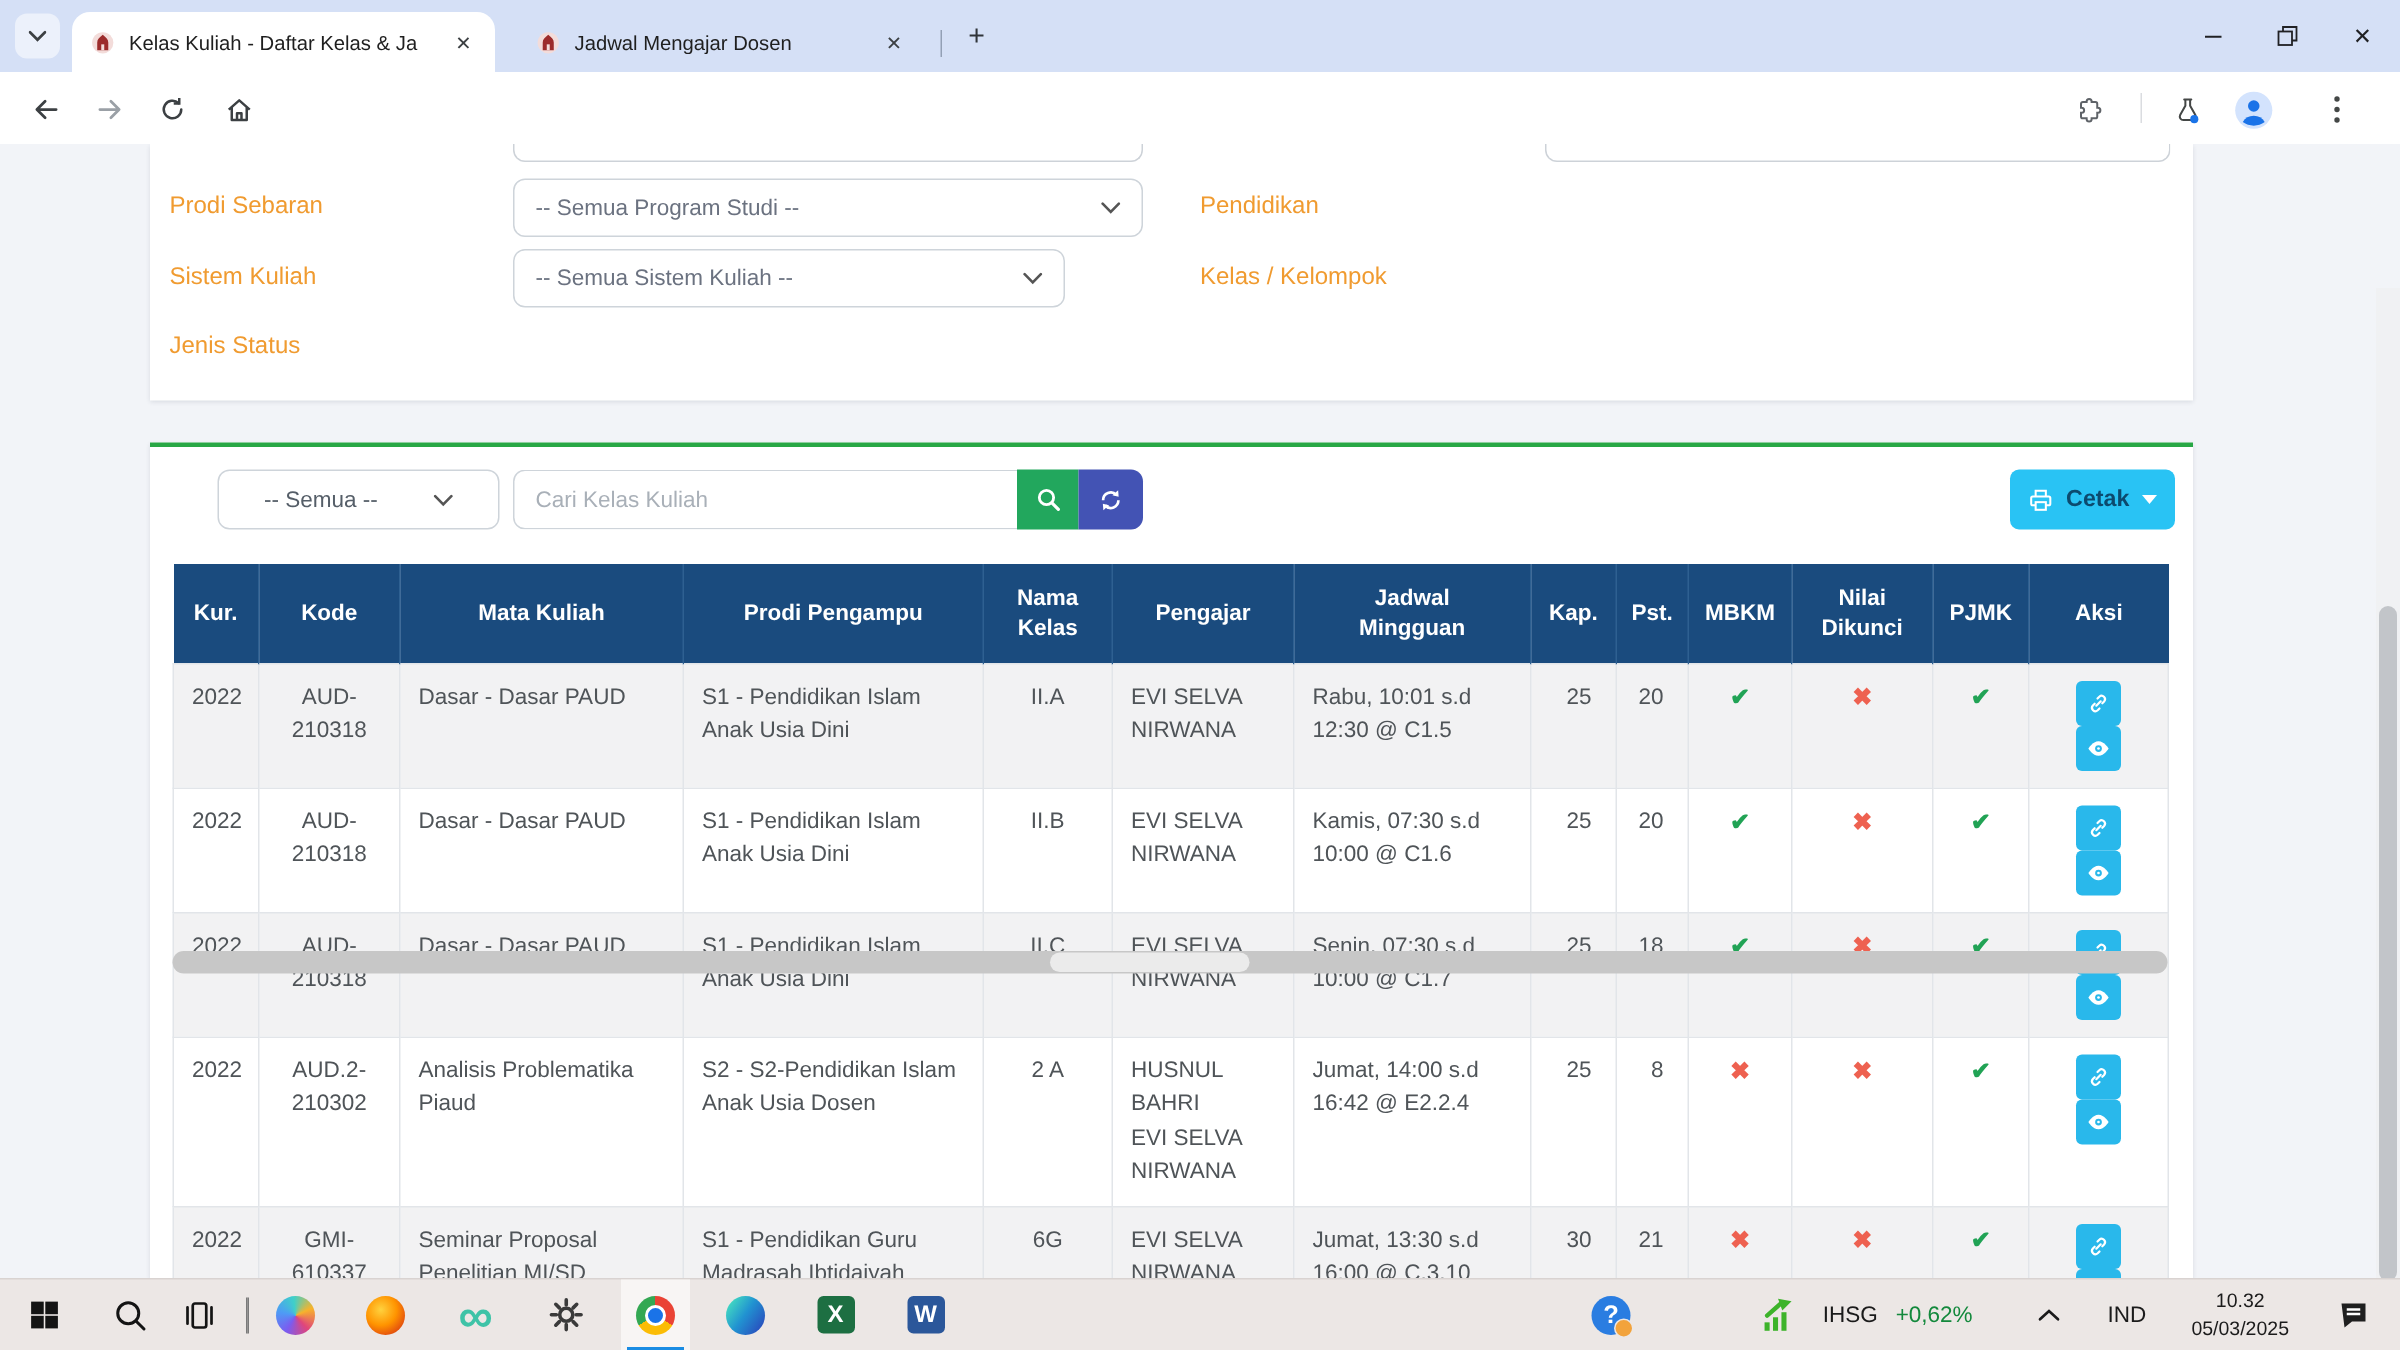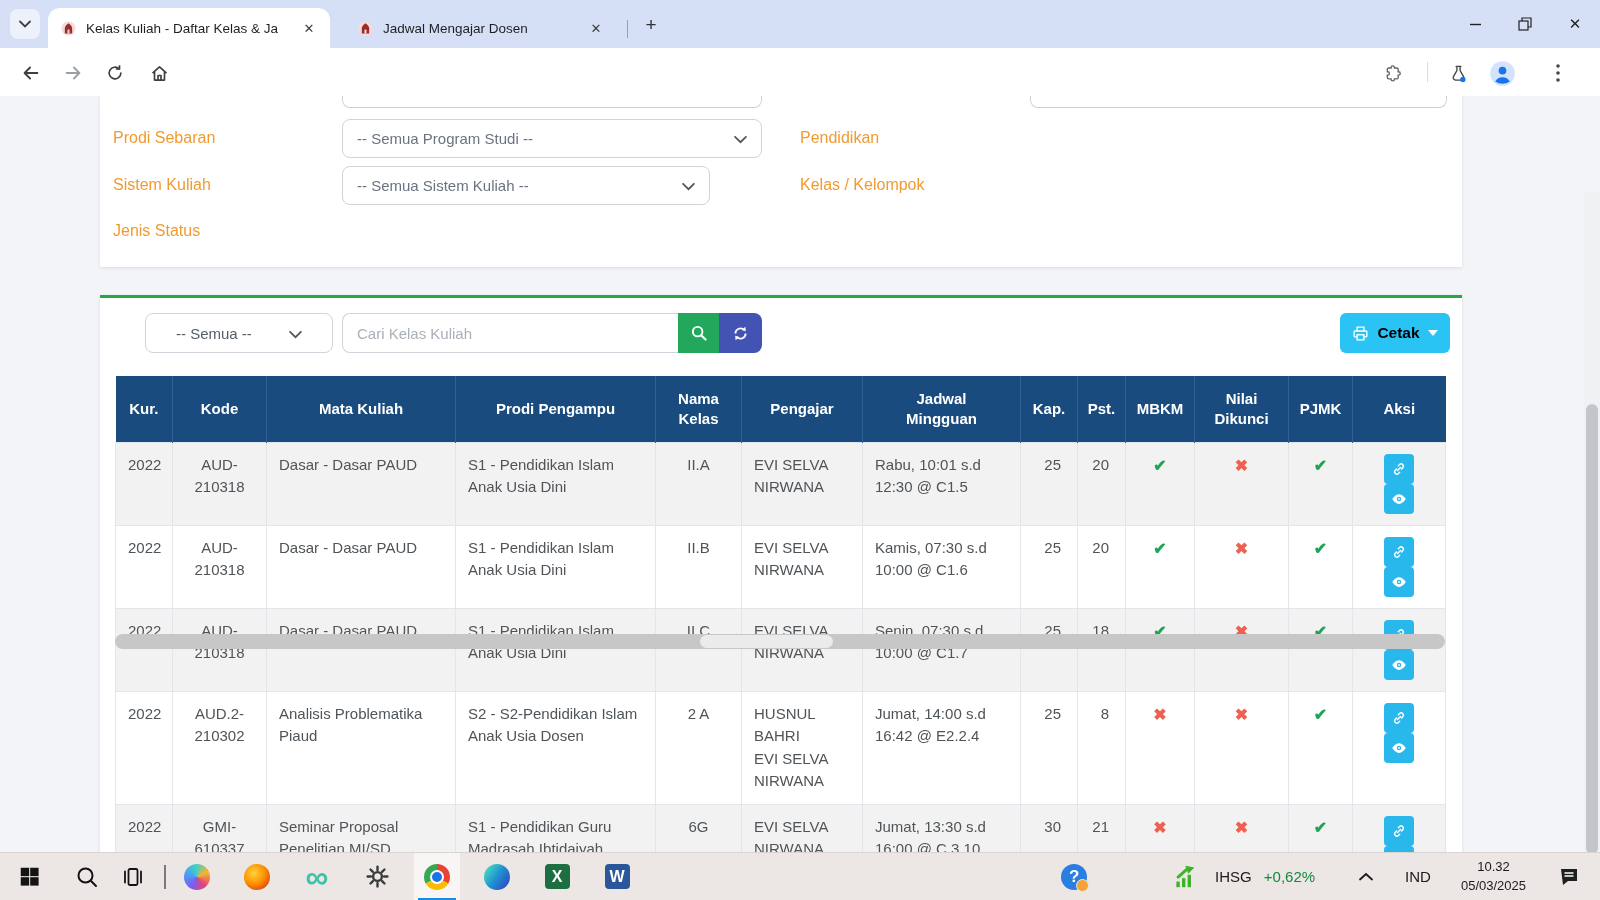--- a/index.html
+++ b/index.html
@@ -49,21 +49,21 @@
     border-radius:8px; display:flex; align-items:center; padding:0 30px; font-size:15px; color:#555e68; cursor:pointer;margin-left:28px; }
   .search-group { position:absolute; left:242px; top:15px; height:40px; display:flex; }
   .search-input { width:336px; height:40px; border:1px solid #ced4da; border-right:none;
     border-radius:8px 0 0 8px; padding:0 14px; font-size:15px; color:#0369a1; outline:none; }
   .search-input::placeholder { color:#a9b0b8; }
   .btn-search { width:41px; height:40px; background:#22a75d; border:none; display:flex; align-items:center;
     justify-content:center; cursor:pointer; }
   .btn-refresh { width:43px; height:40px; background:#4353b4; border:none; border-radius:0 8px 8px 0;
     display:flex; align-items:center; justify-content:center; cursor:pointer; }
   .btn-print { position:absolute; right:12px; top:15px; width:110px; height:40px; background:#29c3f4;
-    border:none; border-radius:6px; color:#000000; font-weight:bold; font-size:15.5px; display:flex;
+    border:none; border-radius:6px; color:#0c4a6e; font-weight:bold; font-size:15.5px; display:flex;
     align-items:center; justify-content:center; gap:8px; cursor:pointer; font-family:"Liberation Sans",sans-serif; }
   .caret-down { width:0; height:0; border-left:5px solid transparent; border-right:5px solid transparent;
     border-top:6px solid #fff; }
 
   table.kelas { position:absolute; left:15px; top:78px; width:1330px; border-collapse:collapse;
     table-layout:fixed; font-size:15px; color:#4f5458; border-bottom:3px solid #1a4b7e; }
   table.kelas th { background:#1a4b7e; color:#fff; font-weight:bold; font-size:15px; height:66px;
     text-align:center; vertical-align:middle; border-right:1px solid #2e6091; white-space:pre-line; line-height:1.35; }
   table.kelas th:last-child { border-right:none; }
   table.kelas td { border:1px solid #e2e5e9; padding:11px 12px; vertical-align:top; line-height:1.5;

